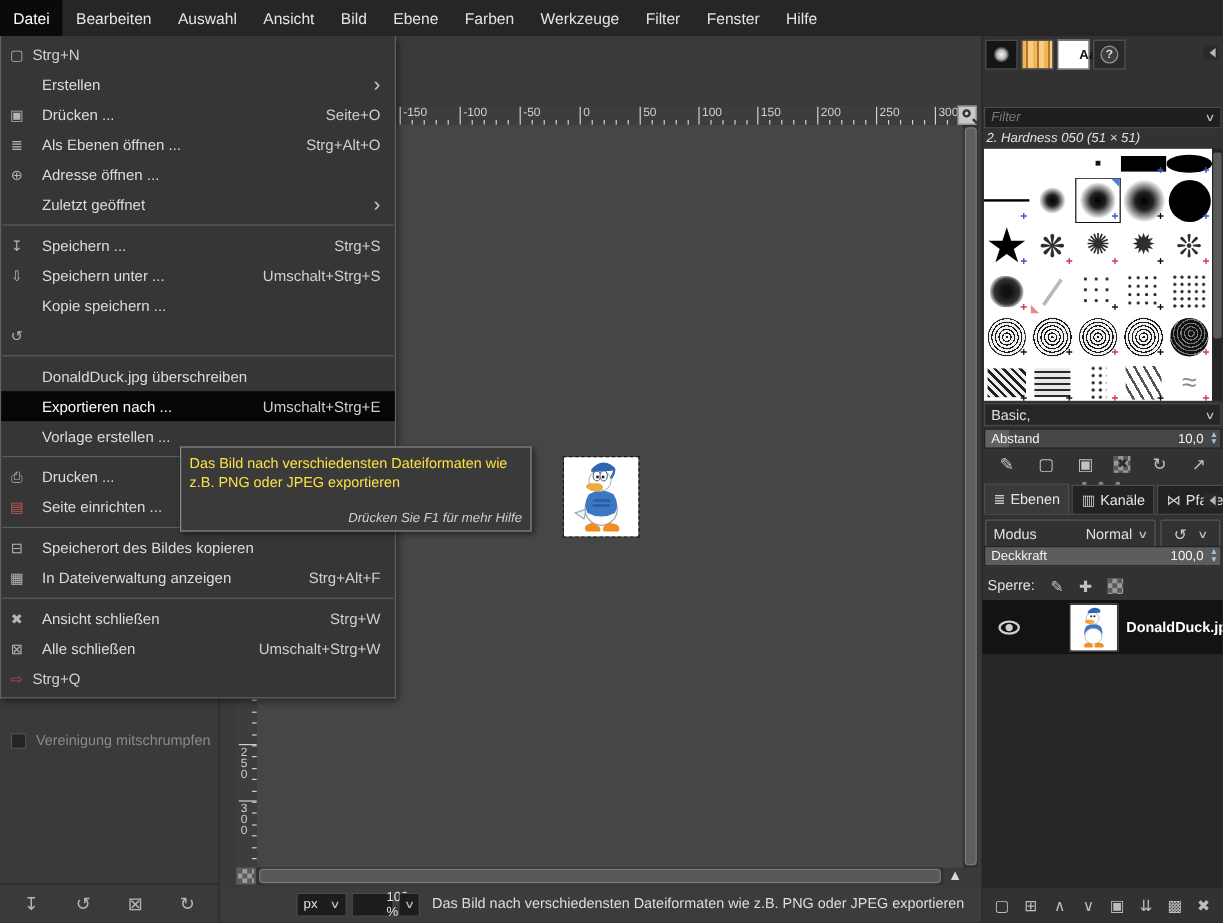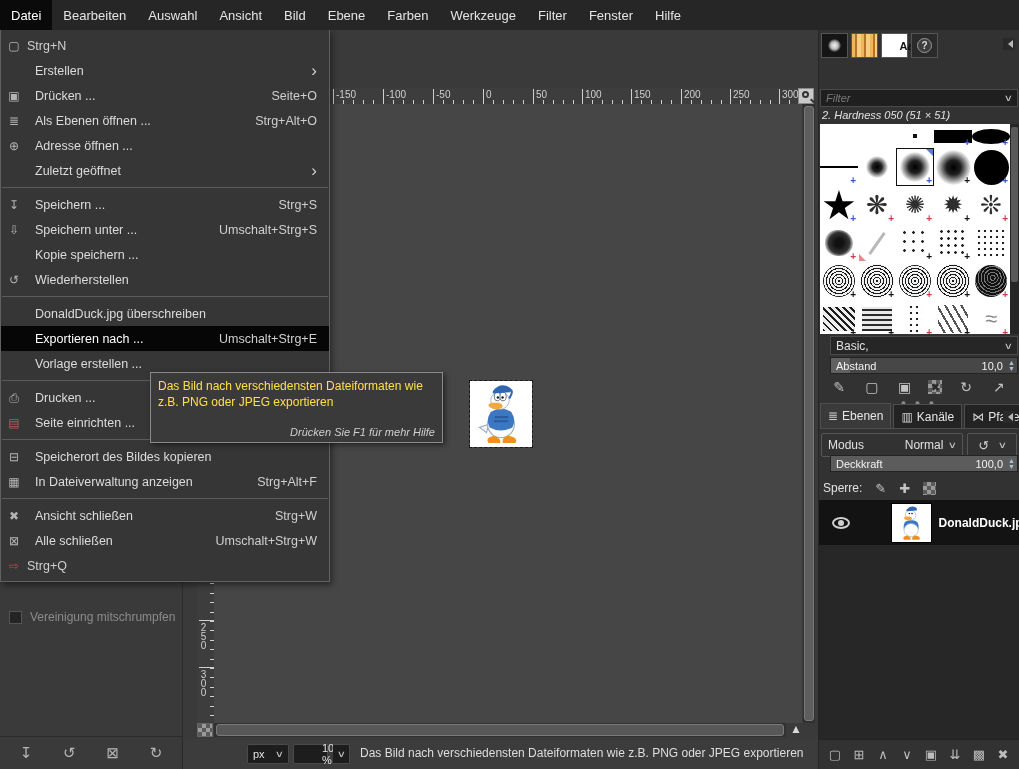--- a/index.html
+++ b/index.html
@@ -104,21 +104,21 @@
   .b-blob{width:28px;height:26px;border-radius:45% 55% 50% 48%;background:radial-gradient(circle,#111 20%,#333 55%,rgba(0,0,0,0) 80%);}
   .b-stroke{width:26px;height:3px;background:#b8b8b8;transform:rotate(-55deg);}
   .b-dots{background-image:radial-gradient(#222 1px,transparent 1.6px);}
   .b-texc{border-radius:50%;background:repeating-radial-gradient(#1c1c1c 0 1px,#f2f2f2 1px 3px);}
   .b-texc.dk{background:repeating-radial-gradient(circle at 55% 40%,#111 0 2px,#777 2px 3px);}
   .b-blk{background:repeating-linear-gradient(45deg,#1e1e1e 0 2px,#eee 2px 5px);}
   .b-blk.h{background:repeating-linear-gradient(0deg,#2a2a2a 0 2px,#e8e8e8 2px 5px);}
   .b-dash{width:30px;height:28px;background:repeating-linear-gradient(60deg,transparent 0 5px,#555 5px 7px);}
   .bsb{position:absolute;left:191px;top:94px;width:9px;height:210px;background:#262626;}
   .bsb .thumb{position:absolute;left:1px;right:1px;top:3px;height:155px;background:#5a5a5a;border-radius:2px;}
-  .grow{position:absolute;left:11px;right:1px;display:flex;align-items:center;justify-content:space-between;padding:0 5px;}
+  .grow{position:absolute;left:1px;right:1px;display:flex;align-items:center;justify-content:space-between;padding:0 5px;}
   .group-sel{top:306px;height:19px;background:#262626;border:1px solid #4a4a4a;font-size:12px;}
   .slider{border:1px solid #232323;font-size:11px;color:#f2f2f2;padding-right:14px;}
   .spacing{top:327px;height:17px;background:linear-gradient(90deg,#616161 0 10%,#474747 10%);}
   .opacity{top:425px;height:17px;background:#5c5c5c;}
   .spin{position:absolute;right:2px;top:1px;bottom:1px;display:flex;flex-direction:column;justify-content:center;line-height:6px;}
   .spin span{font-size:7px;color:#a9c0d4;}
   .btb{position:absolute;left:1px;right:1px;top:346px;height:22px;display:flex;align-items:center;justify-content:space-between;padding:0 10px;}
   .btb .ic{font-size:14px;color:#c2c2c2;position:relative;width:18px;text-align:center;}
   .btb .ic.chk{width:14px;height:14px;line-height:14px;font-size:11px;color:#2a2a2a;}
   .grip{position:absolute;left:0;right:0;top:368px;text-align:center;font-size:9px;color:#8a8a8a;letter-spacing:3px;}
@@ -598,21 +598,20 @@
         <span class="mico">⇩</span>
         <span class="mlabel">Speichern unter ...</span>
         <span class="msc">Umschalt+Strg+S</span>
       </div>
       <div class="mrow">
         <span class="mico"></span>
         <span class="mlabel">Kopie speichern ...</span>
       </div>
       <div class="mrow">
         <span class="mico">↺</span>
-        <span class="mlabel">Wiederherstellen</span>
       </div>
       <div class="msep"></div>
       <div class="mrow">
         <span class="mico"></span>
         <span class="mlabel">DonaldDuck.jpg überschreiben</span>
       </div>
       <div class="mrow hl">
         <span class="mico"></span>
         <span class="mlabel">Exportieren nach ...</span>
         <span class="msc">Umschalt+Strg+E</span>

